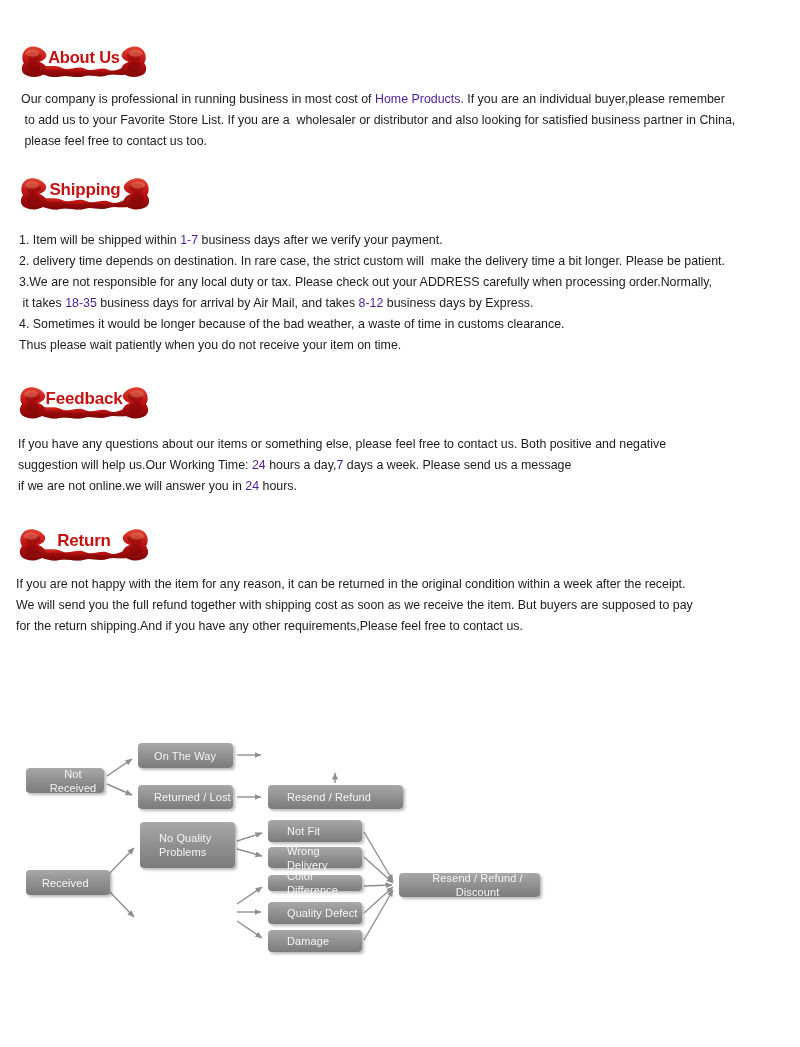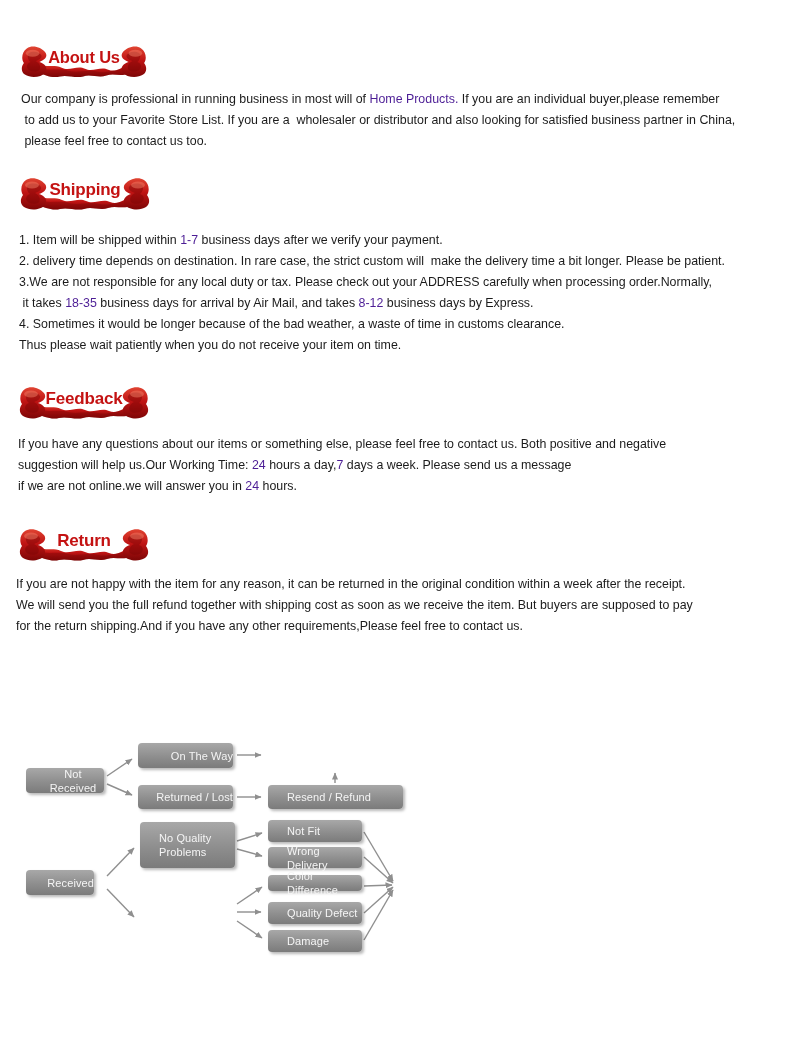--- a/index.html
+++ b/index.html
@@ -9,21 +9,21 @@
   .para .red{color:#4c1d95;}
   .ribbon{position:absolute;}
   .ribbon text{font-family:"Liberation Sans",sans-serif;font-weight:bold;font-size:17px;fill:#c41212;letter-spacing:-0.2px;}
   .fc{position:absolute;left:0;top:735px;width:800px;height:250px;}
   .fc .arrows{position:absolute;left:0;top:0;}
   .fc .nodes{position:absolute;left:0;top:0;width:800px;height:250px;}
   .fc-node{position:absolute;display:flex;align-items:center;box-sizing:border-box;
            background:linear-gradient(180deg,#a8a8a8 0%,#8e8e8e 55%,#7b7b7b 100%);
            border-radius:4px;box-shadow:2px 2px 3px rgba(0,0,0,0.28);
            color:#f5f5f5;font-size:11px;line-height:14px;padding-left:19px;letter-spacing:0.1px;}
-  .fc-node.center{justify-content:flex-end;padding-left:16px;text-align:center;}
+  .fc-node.center{justify-content:flex-start;padding-left:16px;text-align:center;}
 </style>
 </head>
 <body>
 
 <div class="page">
 
   <svg class="ribbon" style="left:20px;top:45px" width="128" height="33" viewBox="0 0 132 33">
     <defs>
       <linearGradient id="rg-a" x1="0" y1="0" x2="0" y2="1">
         <stop offset="0" stop-color="#e04432"></stop>
@@ -36,21 +36,21 @@
     <path d="M7,3 C13,-1 22,2 26,7 C29,11 26,15 20,17 C26,19 29,23 26,28 C22,33 11,34 5,30 C1,27 1,22 4,18 C1,14 2,6 7,3 Z" fill="url(#rg-a)"></path>
     <path d="M9,8 C14,5 20,7 22,10 C23,13 19,15 16,16 C20,18 22,22 20,25 C17,28 10,27 8,24 C6,21 8,18 11,17 C8,15 7,10 9,8 Z" fill="#7a0505" opacity="0.45"></path>
     <ellipse cx="13" cy="8" rx="7" ry="3.5" fill="#ef7b63" opacity="0.5"></ellipse>
     <g transform="translate(132,0) scale(-1,1)">
       <path d="M7,3 C13,-1 22,2 26,7 C29,11 26,15 20,17 C26,19 29,23 26,28 C22,33 11,34 5,30 C1,27 1,22 4,18 C1,14 2,6 7,3 Z" fill="url(#rg-a)"></path>
       <path d="M9,8 C14,5 20,7 22,10 C23,13 19,15 16,16 C20,18 22,22 20,25 C17,28 10,27 8,24 C6,21 8,18 11,17 C8,15 7,10 9,8 Z" fill="#7a0505" opacity="0.45"></path>
       <ellipse cx="13" cy="8" rx="7" ry="3.5" fill="#ef7b63" opacity="0.5"></ellipse>
     </g>
     <text x="66" y="18" text-anchor="middle">About Us</text>
   </svg>
-  <div class="para" style="left:21px;top:89px"><span>Our company is professional in running business in most will of </span><span class="red">Home Products.</span><span> If you are an individual buyer,please remember
+  <div class="para" style="left:21px;top:89px"><span>Our company is professional in running business in most cost of </span><span class="red">Home Products.</span><span> If you are an individual buyer,please remember
  to add us to your Favorite Store List. If you are a  wholesaler or distributor and also looking for satisfied business partner in China,
  please feel free to contact us too.</span></div>
 
   <svg class="ribbon" style="left:18px;top:177px" width="134" height="33" viewBox="0 0 132 33">
     <defs>
       <linearGradient id="rg-s" x1="0" y1="0" x2="0" y2="1">
         <stop offset="0" stop-color="#e04432"></stop>
           <stop offset="0.45" stop-color="#c01414"></stop>
           <stop offset="1" stop-color="#7d0606"></stop>
       </linearGradient>
@@ -155,37 +155,40 @@
         </div>
         <div class="fc-node center" style="left: 138px; top: 8px; width: 95px; height: 25px;">
           <span>On The Way</span>
         </div>
         <div class="fc-node center" style="left: 138px; top: 50px; width: 95px; height: 24px;">
           <span>Returned / Lost</span>
         </div>
         <div class="fc-node" style="left: 268px; top: 50px; width: 135px; height: 24px;">
           <span>Resend / Refund</span>
         </div>
-        <div class="fc-node center" style="left: 26px; top: 135px; width: 68px; height: 25px;">
+        <div class="fc-node center" style="left: 26px; top: 135px; width: 84px; height: 25px;">
           <span>Received</span>
         </div>
         <div class="fc-node" style="left: 140px; top: 87px; width: 95px; height: 46px;">
           <span>No Quality Problems</span>
         </div>
         <div class="fc-node" style="left: 268px; top: 85px; width: 94px; height: 22px;">
           <span>Not Fit</span>
         </div>
         <div class="fc-node" style="left: 268px; top: 112px; width: 94px; height: 21px;">
           <span>Wrong Delivery</span>
         </div>
         <div class="fc-node" style="left: 268px; top: 140px; width: 94px; height: 16px;">
           <span>Color Difference</span>
         </div>
         <div class="fc-node" style="left: 268px; top: 167px; width: 94px; height: 22px;">
           <span>Quality Defect</span>
         </div>
         <div class="fc-node" style="left: 268px; top: 195px; width: 94px; height: 22px;">
           <span>Damage</span>
         </div>
+        <div class="fc-node center" style="left: 399px; top: 138px; width: 141px; height: 24px;">
+          <span>Resend / Refund / Discount</span>
+        </div>
       </div>
   </div>
 
 </div>
 
 </body></html>

